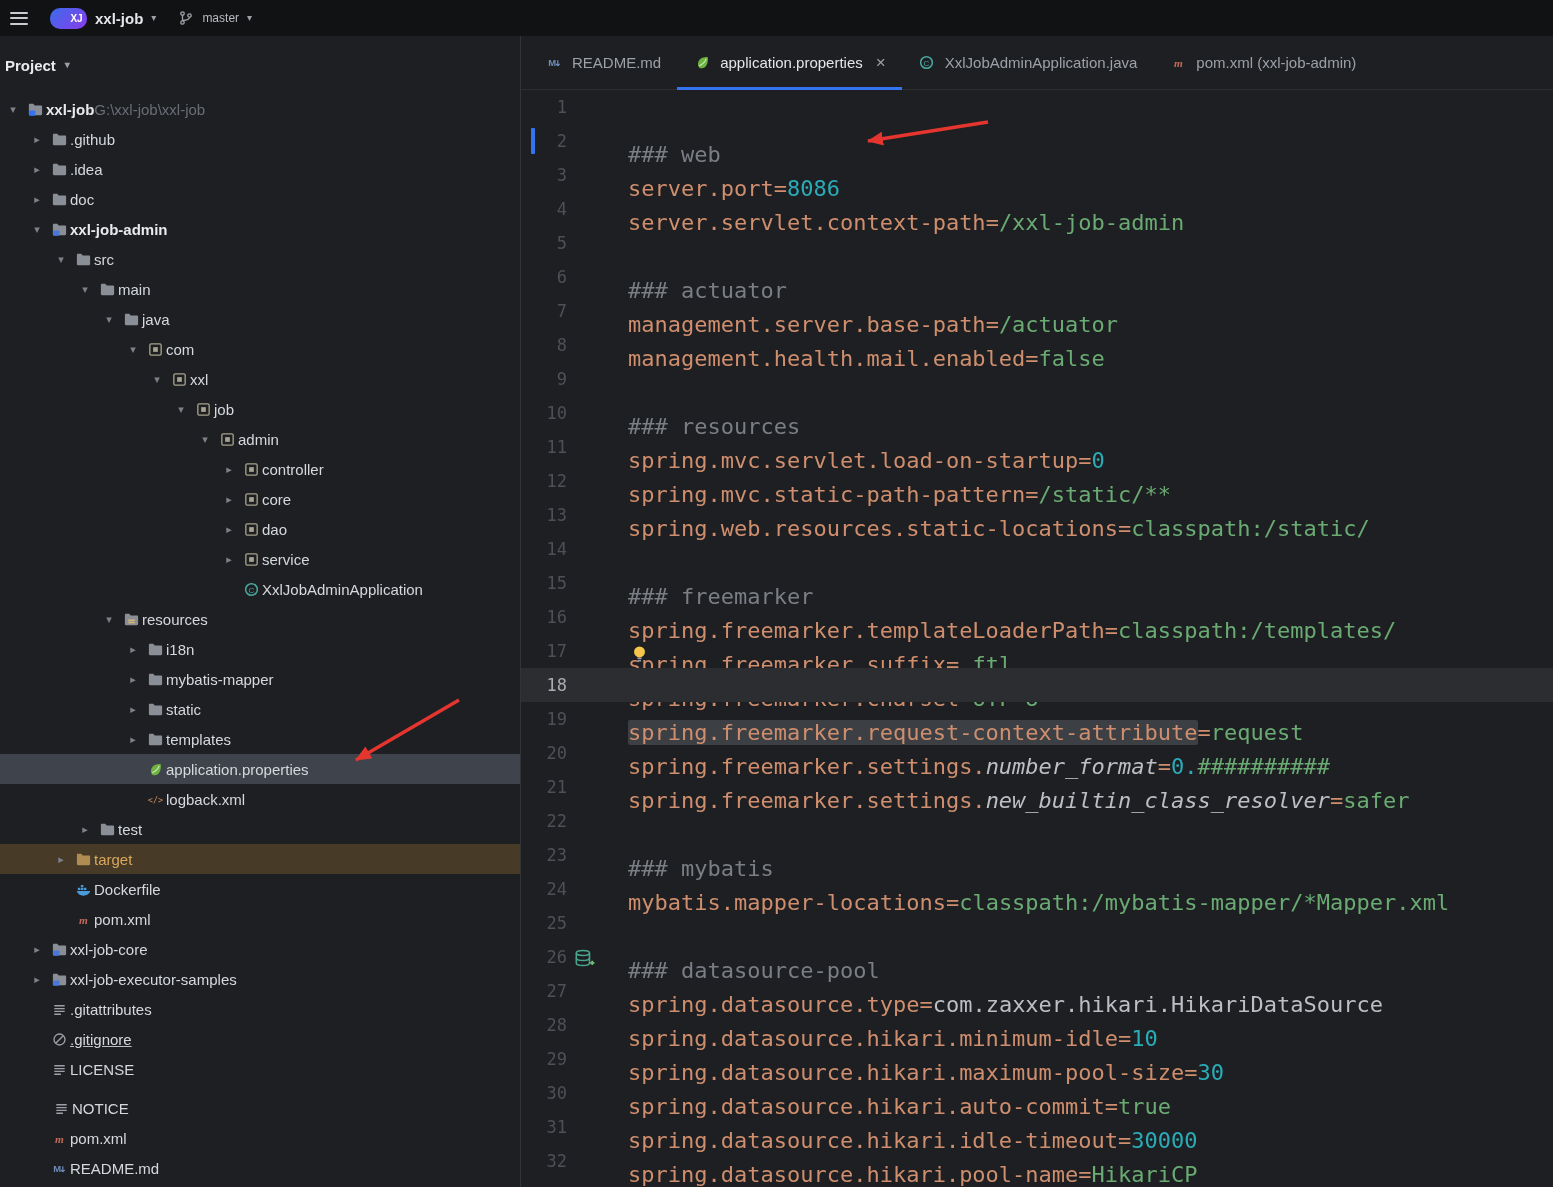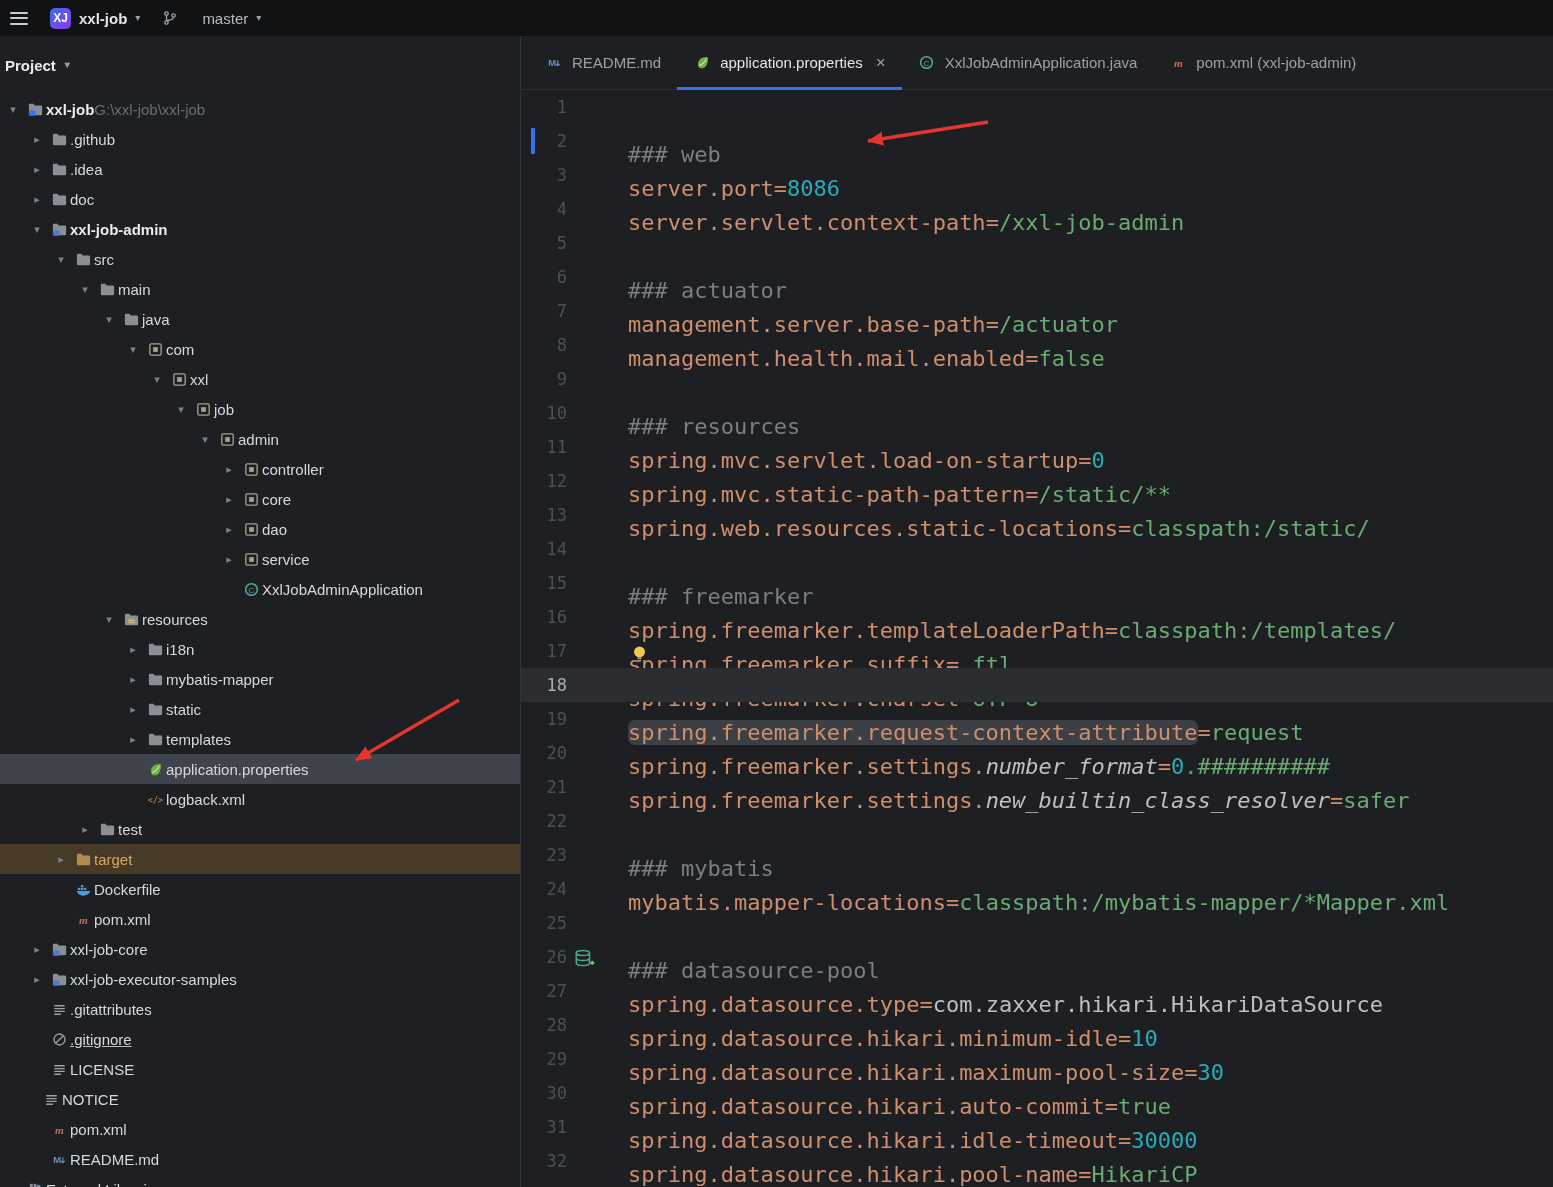--- a/index.html
+++ b/index.html
@@ -5,24 +5,24 @@
   html,body{margin:0;padding:0;background:#1e1f22;}
   .app{position:relative;width:1553px;height:1187px;background:#1e1f22;overflow:hidden;
        font-family:"Liberation Sans",sans-serif;color:#bcbec4;}
 
   
   .topbar{position:absolute;left:0;top:0;width:100%;height:36px;background:#111214;
           display:flex;align-items:center;gap:22px;padding-left:10px;box-sizing:border-box;}
   .hamburger{display:flex;flex-direction:column;gap:3.5px;width:18px;cursor:pointer;}
   .hamburger i{display:block;height:2px;background:#c8cbd0;border-radius:1px;}
   .widget{display:flex;align-items:center;gap:8px;cursor:pointer;}
-  .proj-badge{width:21px;height:21px;border-radius:5px;background:linear-gradient(135deg,#3b6ceb,#8a3beb);
-              color:#fff;font-size:12px;font-weight:bold;display:flex;align-items:center;justify-content:center;}
+  .proj-badge{width:21px;height:21px;border-radius:10px;background:linear-gradient(135deg,#3b6ceb,#8a3beb);
+              color:#fff;font-size:10px;font-weight:bold;display:flex;align-items:center;justify-content:center;padding-left:16px;}
   .proj-name{color:#e3e5e9;font-size:15px;font-weight:600;}
-  .branch-name{color:#b7bac1;font-size:15px;margin-left:16px;}
+  .branch-name{color:#b7bac1;font-size:12px;}
   .chev-down{color:#9da0a8;font-size:10px;line-height:1;}
 
   
   .sidebar{position:absolute;left:0;top:36px;width:520px;bottom:0;background:#1e1f22;
            border-right:1px solid #313438;overflow:hidden;}
   .panel-header{height:58px;display:flex;align-items:center;gap:9px;padding-left:5px;
                 color:#e8eaed;font-size:15px;font-weight:600;}
   .tree{font-size:15px;}
   .tree-row{display:flex;align-items:center;height:30px;white-space:nowrap;cursor:pointer;}
   .tree-row.selected{background:#3f434b;}
@@ -60,21 +60,21 @@
   .bulb{position:absolute;left:108px;top:6px;width:21px;height:21px;z-index:2;}
   .bulb svg{width:21px;height:21px;}
   .code{white-space:pre;margin-top:48px;}
   .c{color:#7a7e85;}
   .k{color:#cf8e6d;}
   .eq{color:#cf8e6d;}
   .num{color:#2aacb8;}
   .str{color:#6aab73;}
   .plain{color:#bcbec4;}
   .it{color:#bcbec4;font-style:italic;}
-  .occ{background:#3c4045;border-radius:7px;}
+  .occ{background:#3c4045;border-radius:2px;}
 
   
   .overlay{position:absolute;left:0;top:0;width:1553px;height:1187px;pointer-events:none;z-index:10;}
 </style>
 </head>
 <body>
 
 <div class="app">
 
   <div class="topbar">
@@ -425,21 +425,21 @@
           <span class="chev"></span>
           <span class="titem-icon">
             <svg viewBox="0 0 18 18">
               <g stroke="#9da0a8" stroke-width="1.4">
                 <path d="M3.5 5h11M3.5 8h11M3.5 11h11M3.5 14h7"></path>
               </g>
             </svg>
           </span>
           <span class="tlabel">LICENSE</span>
         </div>
-        <div class="tree-row" style="padding-left: 18px;">
+        <div class="tree-row" style="padding-left: 28px; margin-top: 9px;">
           <span class="chev"></span>
           <span class="titem-icon">
             <svg viewBox="0 0 18 18">
               <g stroke="#9da0a8" stroke-width="1.4">
                 <path d="M3.5 5h11M3.5 8h11M3.5 11h11M3.5 14h7"></path>
               </g>
             </svg>
           </span>
           <span class="tlabel">NOTICE</span>
         </div>

